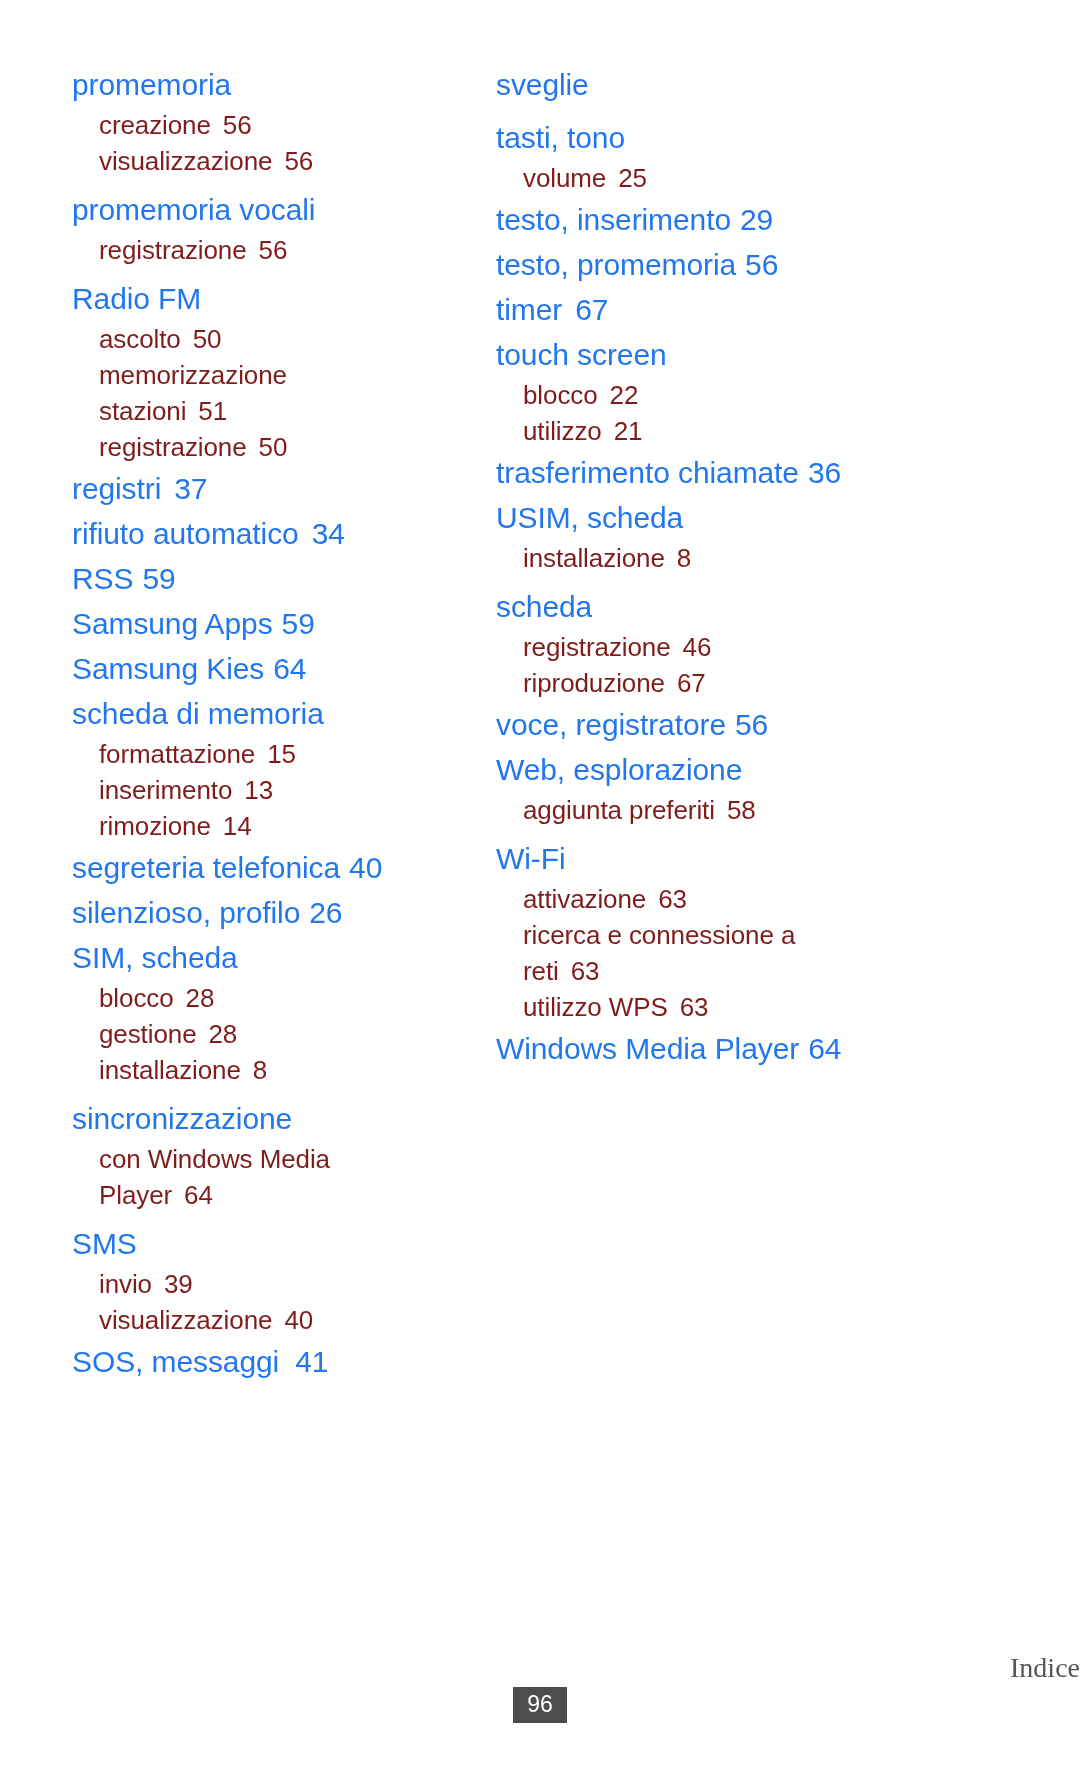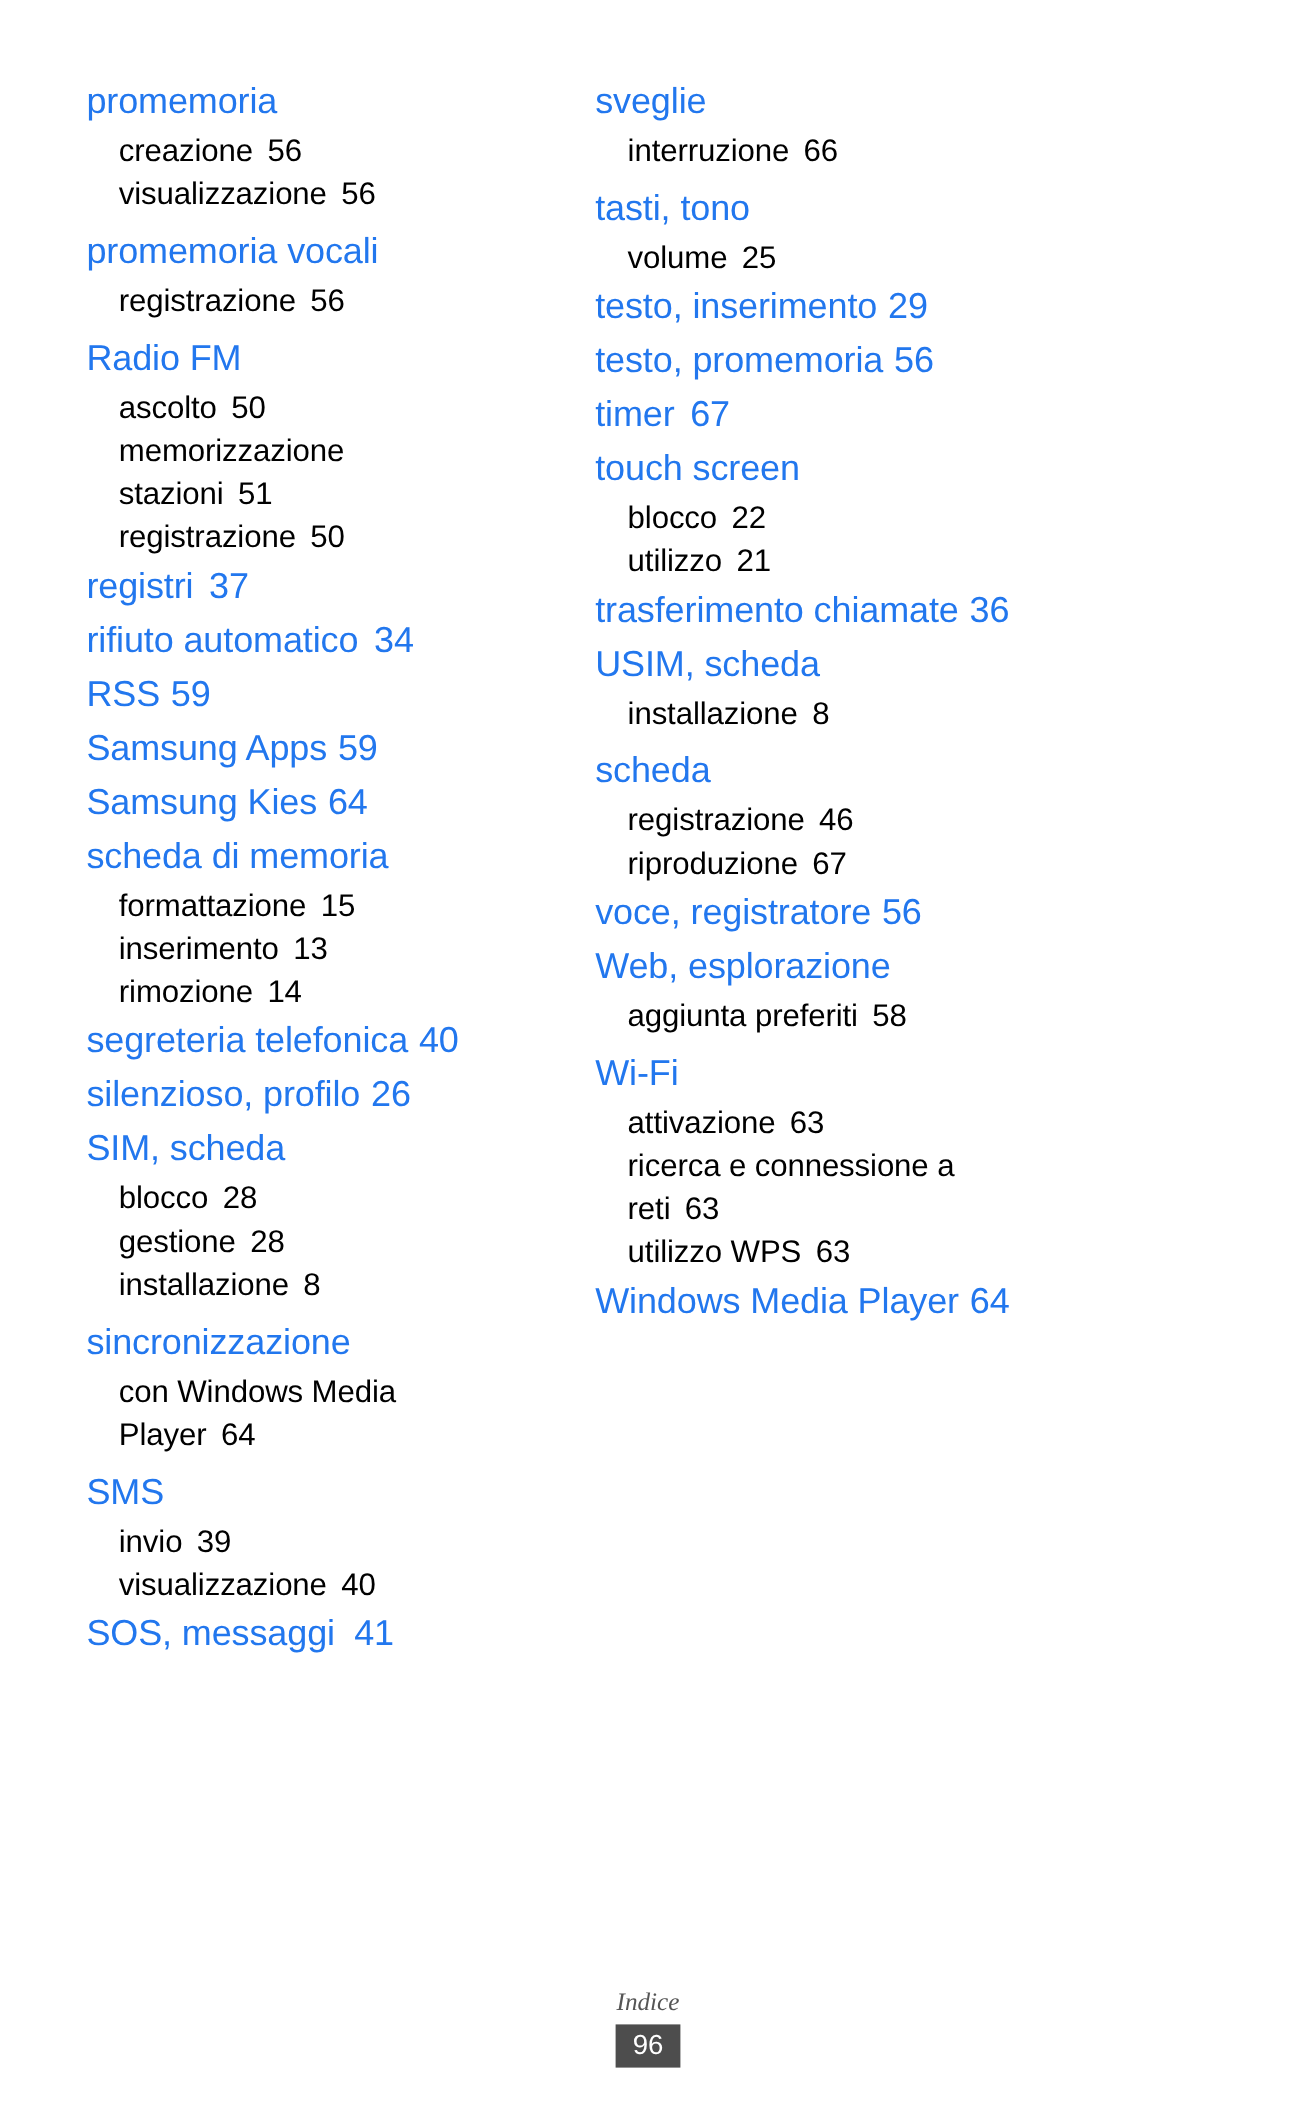--- a/index.html
+++ b/index.html
@@ -61,21 +61,21 @@
   .head.wide .pg {
     margin-left: 13px;
   }
 
   .subs {
     margin: 0;
     padding: 0;
     list-style: none;
   }
   .sub {
-    color: #000000;
+    color: #7f1d1d;
     font-size: 26px;
     line-height: 36px;
     padding-left: 27px;
     white-space: nowrap;
     letter-spacing: -0.1px;
   }
   .sub .pg {
     margin-left: 12px;
   }
   .sub.wrap {
@@ -97,24 +97,24 @@
   
   .footer {
     position: absolute;
     left: 0;
     top: 1655px;
     width: 1080px;
     text-align: center;
   }
   .footer-label {
     font-family: "Liberation Serif", serif;
-    font-style: italic;
-    font-size: 21px;
+    font-size: 28px;
     color: #555555;
     line-height: 26px;
+    text-align: right;
   }
   .page-badge {
     display: inline-block;
     margin-top: 6px;
     background: #4d4d4d;
     color: #ffffff;
     font-size: 23px;
     line-height: 21px;
     padding: 7px 14px 8px 14px;
     min-width: 22px;
@@ -199,21 +199,20 @@
           </ul>
         </div>
         <div class="entry nosub">
           <div class="head tight"><span>SOS, messaggi</span><span class="pg">41</span></div>
         </div>
       </div>
     <div class="column">
         <div class="entry">
           <div class="head"><span>sveglie</span></div>
           <ul class="subs">
-            <li class="sub"><span>interruzione</span><span class="pg">66</span></li>
           </ul>
         </div>
         <div class="entry">
           <div class="head"><span>tasti, tono</span></div>
           <ul class="subs">
             <li class="sub"><span>volume</span><span class="pg">25</span></li>
           </ul>
         </div>
         <div class="entry nosub">
           <div class="head"><span>testo, inserimento</span><span class="pg">29</span></div>

